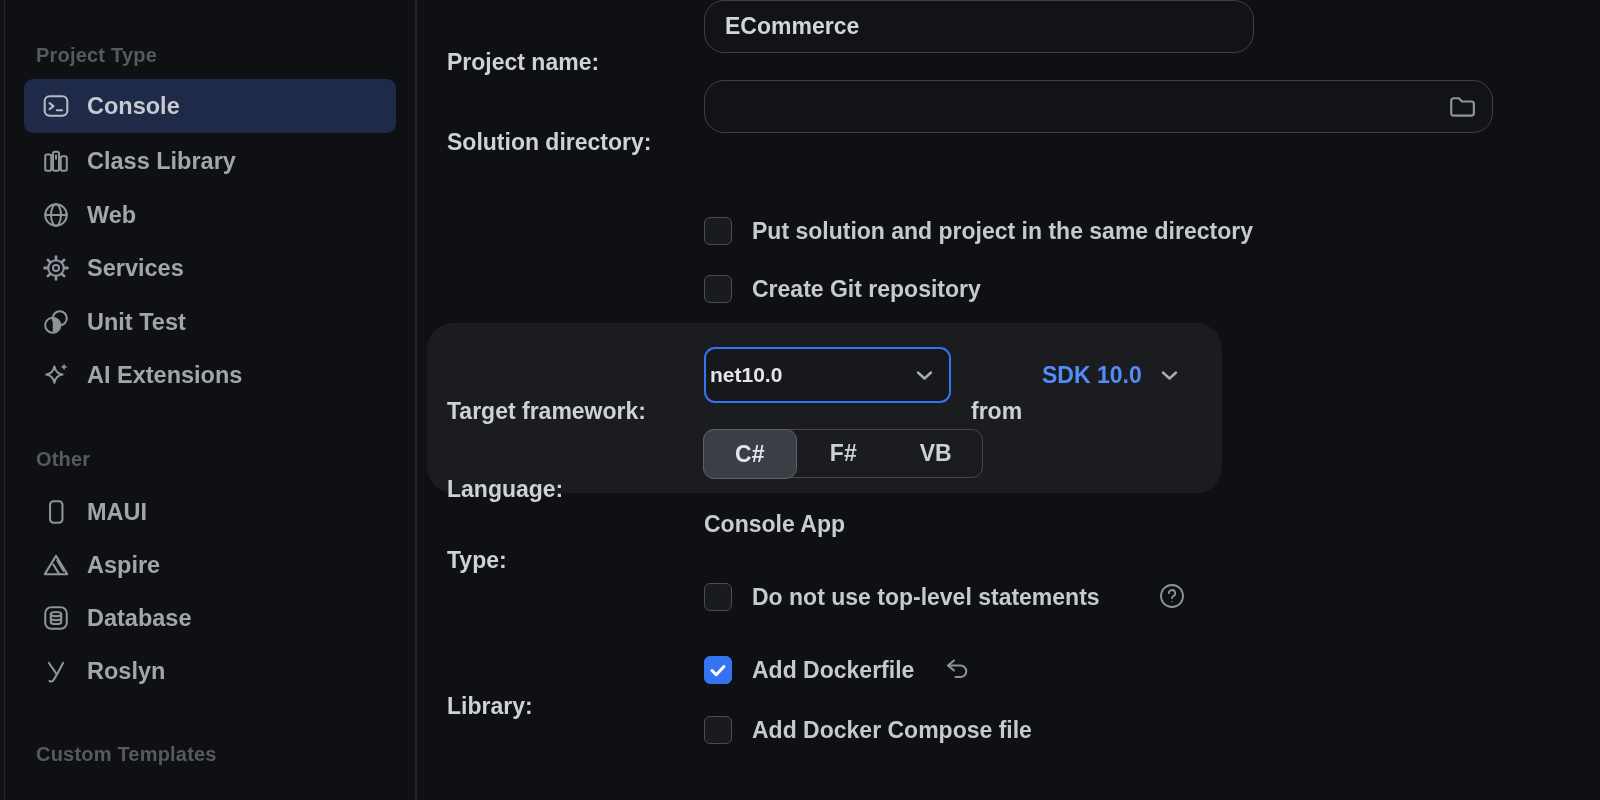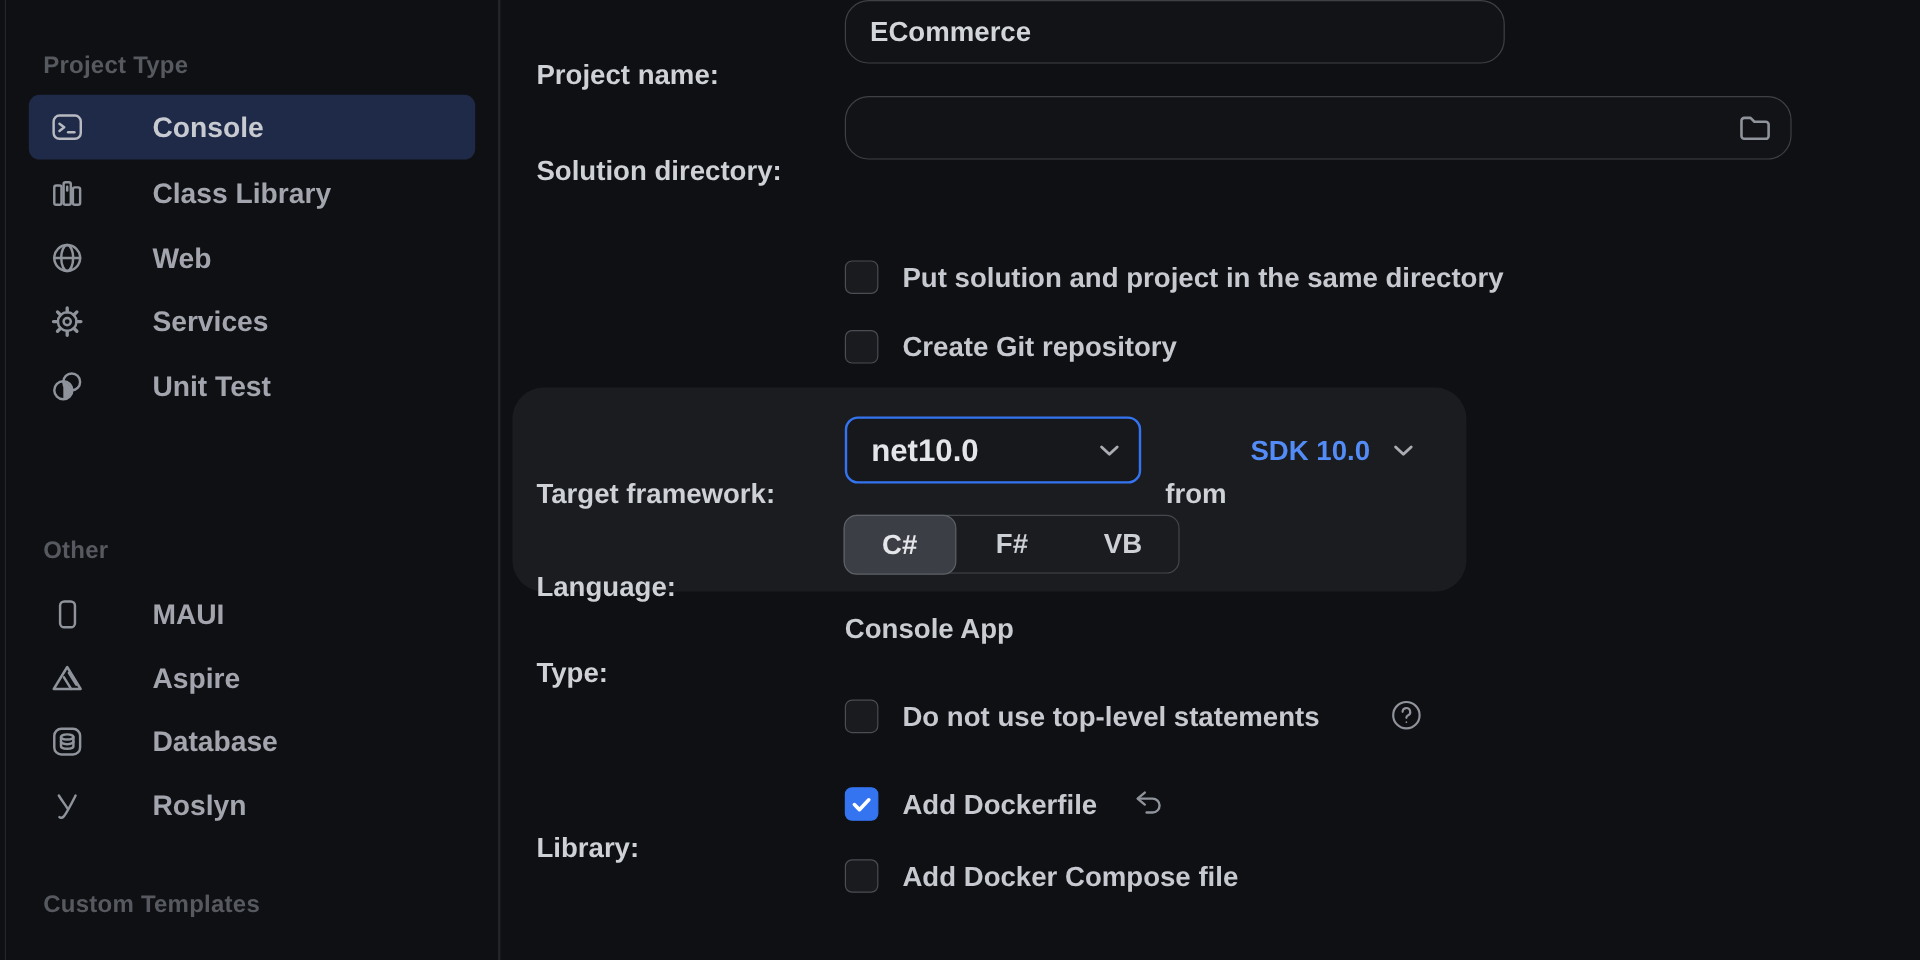--- a/index.html
+++ b/index.html
@@ -17,21 +17,21 @@
   #sidebar { position:absolute; left:0; top:0; width:415px; height:800px; }
   #sidebar-divider { position:absolute; left:415px; top:0; width:2px; height:800px; background:#232529; }
   #window-edge { position:absolute; left:4px; top:0; width:1px; height:800px; background:#232528; }
   .shead {
     position:absolute; left:36px; height:26px; line-height:26px;
     font-size:20px; font-weight:700; color:#56595f; letter-spacing:.2px;
   }
   .srow {
     position:absolute; left:24px; width:372px; height:54px;
     display:flex; align-items:center; padding-left:18px;
-    border-radius:9px; cursor:default;gap:40px;
+    border-radius:9px; cursor:default;
   }
   .srow.sel { background:var(--selected-bg,#1e2a47); }
   .sicon { width:28px; height:28px; flex:0 0 28px; display:flex; align-items:center; justify-content:center; }
   .sicon svg { width:28px; height:28px; stroke:#8f939b; fill:none; stroke-width:1.9; stroke-linecap:round; stroke-linejoin:round; }
   .srow.sel .sicon svg { stroke:#b7bac1; }
   .sicon .fillpart { fill:#8f939b; stroke:none; }
   .slabel { margin-left:17px; font-size:23.5px; font-weight:600; color:#a2a5ad; white-space:nowrap; }
   .srow.sel .slabel { color:#c7cad0; }
 
   
@@ -58,21 +58,21 @@
   }
   #options-panel {
     position:absolute; left:427px; top:323px; width:795px; height:170px;
     background:#1a1c20; border-radius:26px;
   }
   #framework-select {
     position:absolute; left:704px; top:347px; width:247px; height:56px;
     border:2.5px solid var(--accent,#3574f0); border-radius:11px; background:#17181c;
     display:flex; align-items:center;
   }
-  #framework-select .val { font-size:26px; font-weight:600; color:#e3e5e9; padding-left:20px; flex:1; }
+  #framework-select .val { font-size:21px; font-weight:600; color:#e3e5e9; padding-left:4px; flex:1; }
   .chev svg { width:17px; height:11px; stroke:#a9acb3; stroke-width:2.4; fill:none; stroke-linecap:round; stroke-linejoin:round; }
   #framework-select .chev { padding-right:16px; display:flex; }
   #sdk-link {
     position:absolute; left:1042px; top:361px; height:28px; line-height:28px;
     font-size:23px; font-weight:600; color:var(--link,#538cf7); white-space:nowrap; cursor:pointer;
   }
   #sdk-chev { position:absolute; left:1161px; top:370px; display:flex; }
   #from-label { left:971px; top:361px; }
   #lang-group {
     position:absolute; left:703px; top:429px; width:280px; height:49px;
@@ -152,20 +152,29 @@
     <span class="sicon">
       <svg viewBox="0 0 26 26">
           <circle cx="16.5" cy="9.5" r="6.5"></circle>
           <circle cx="10" cy="16" r="7"></circle>
           <path class="fillpart" d="M10 9.6 a6.4 6.4 0 0 1 0 12.8 z"></path>
         </svg>
     </span>
     <span class="slabel">Unit Test</span>
   </div>
 
+  <div class="srow" style="top:348px">
+    <span class="sicon">
+      <svg viewBox="0 0 26 26">
+          <path d="M11.5 5 c.8 4.6 3 6.8 7.6 7.6 c-4.6.8 -6.8 3 -7.6 7.6 c-.8 -4.6 -3 -6.8 -7.6 -7.6 c4.6 -.8 6.8 -3 7.6 -7.6 z"></path>
+          <path class="fillpart" d="M20.5 2.2 c.35 2 1.3 2.95 3.3 3.3 c-2 .35 -2.95 1.3 -3.3 3.3 c-.35 -2 -1.3 -2.95 -3.3 -3.3 c2 -.35 2.95 -1.3 3.3 -3.3 z"></path>
+        </svg>
+    </span>
+    <span class="slabel">AI Extensions</span>
+  </div>
 
   <div class="shead" style="top:446px">Other</div>
 
   <div class="srow" style="top:485px">
     <span class="sicon">
       <svg viewBox="0 0 26 26">
           <rect x="7.5" y="3" width="11.5" height="20" rx="3.2"></rect>
         </svg>
     </span>
     <span class="slabel">MAUI</span>

